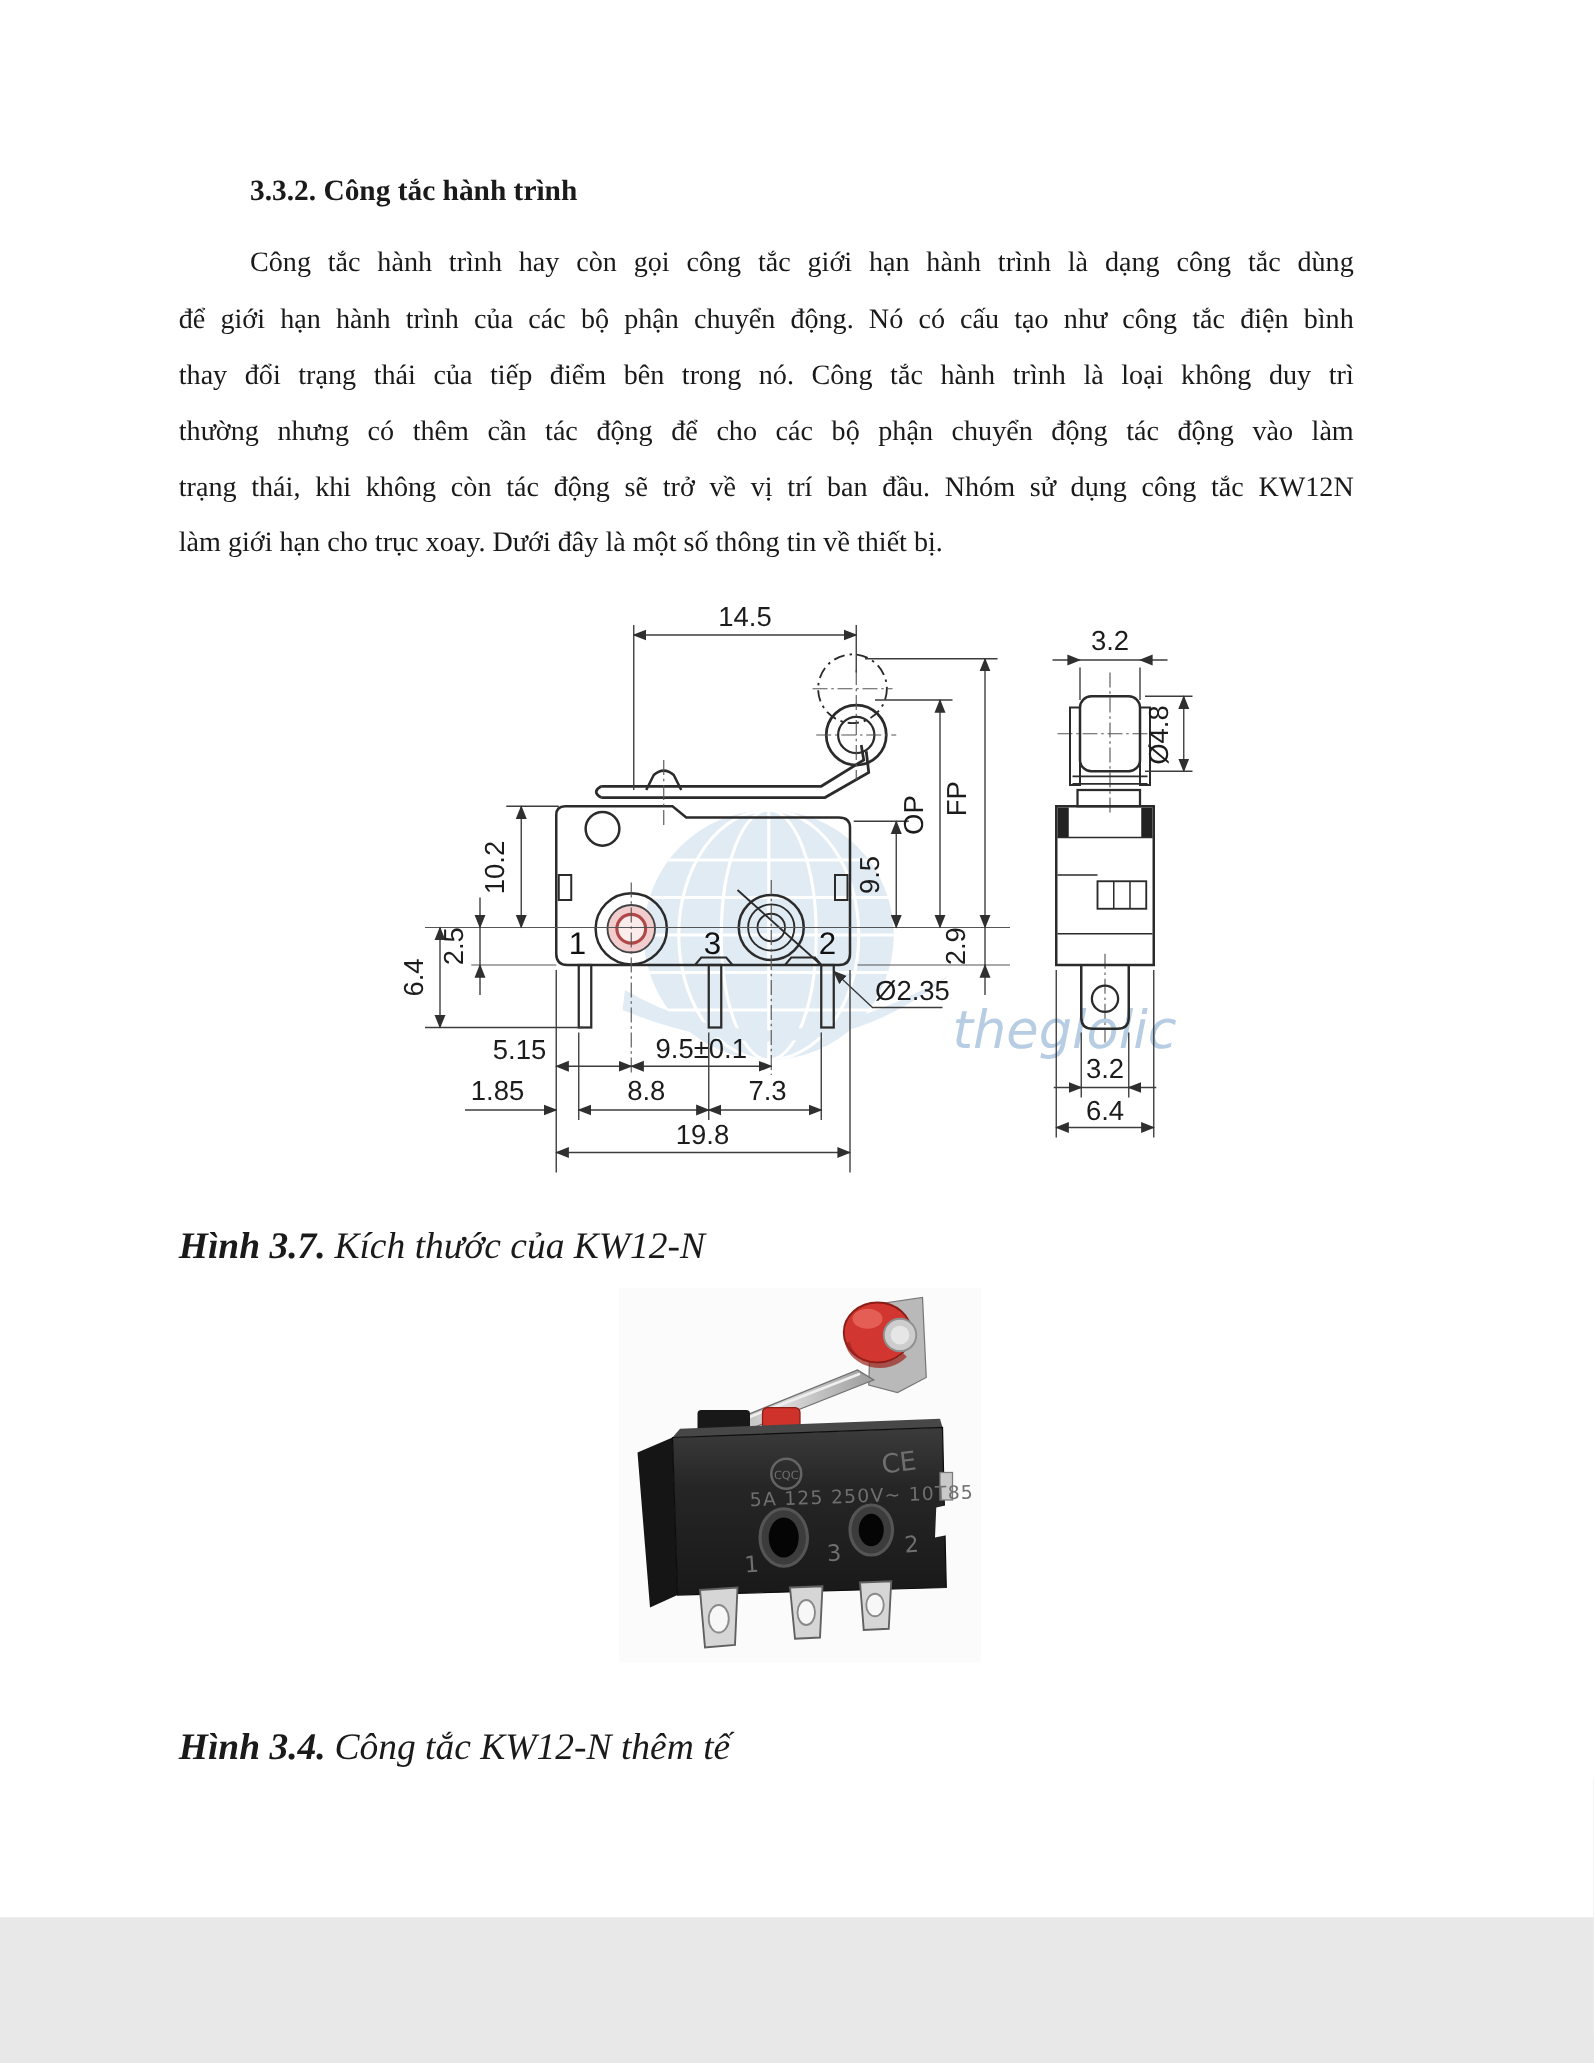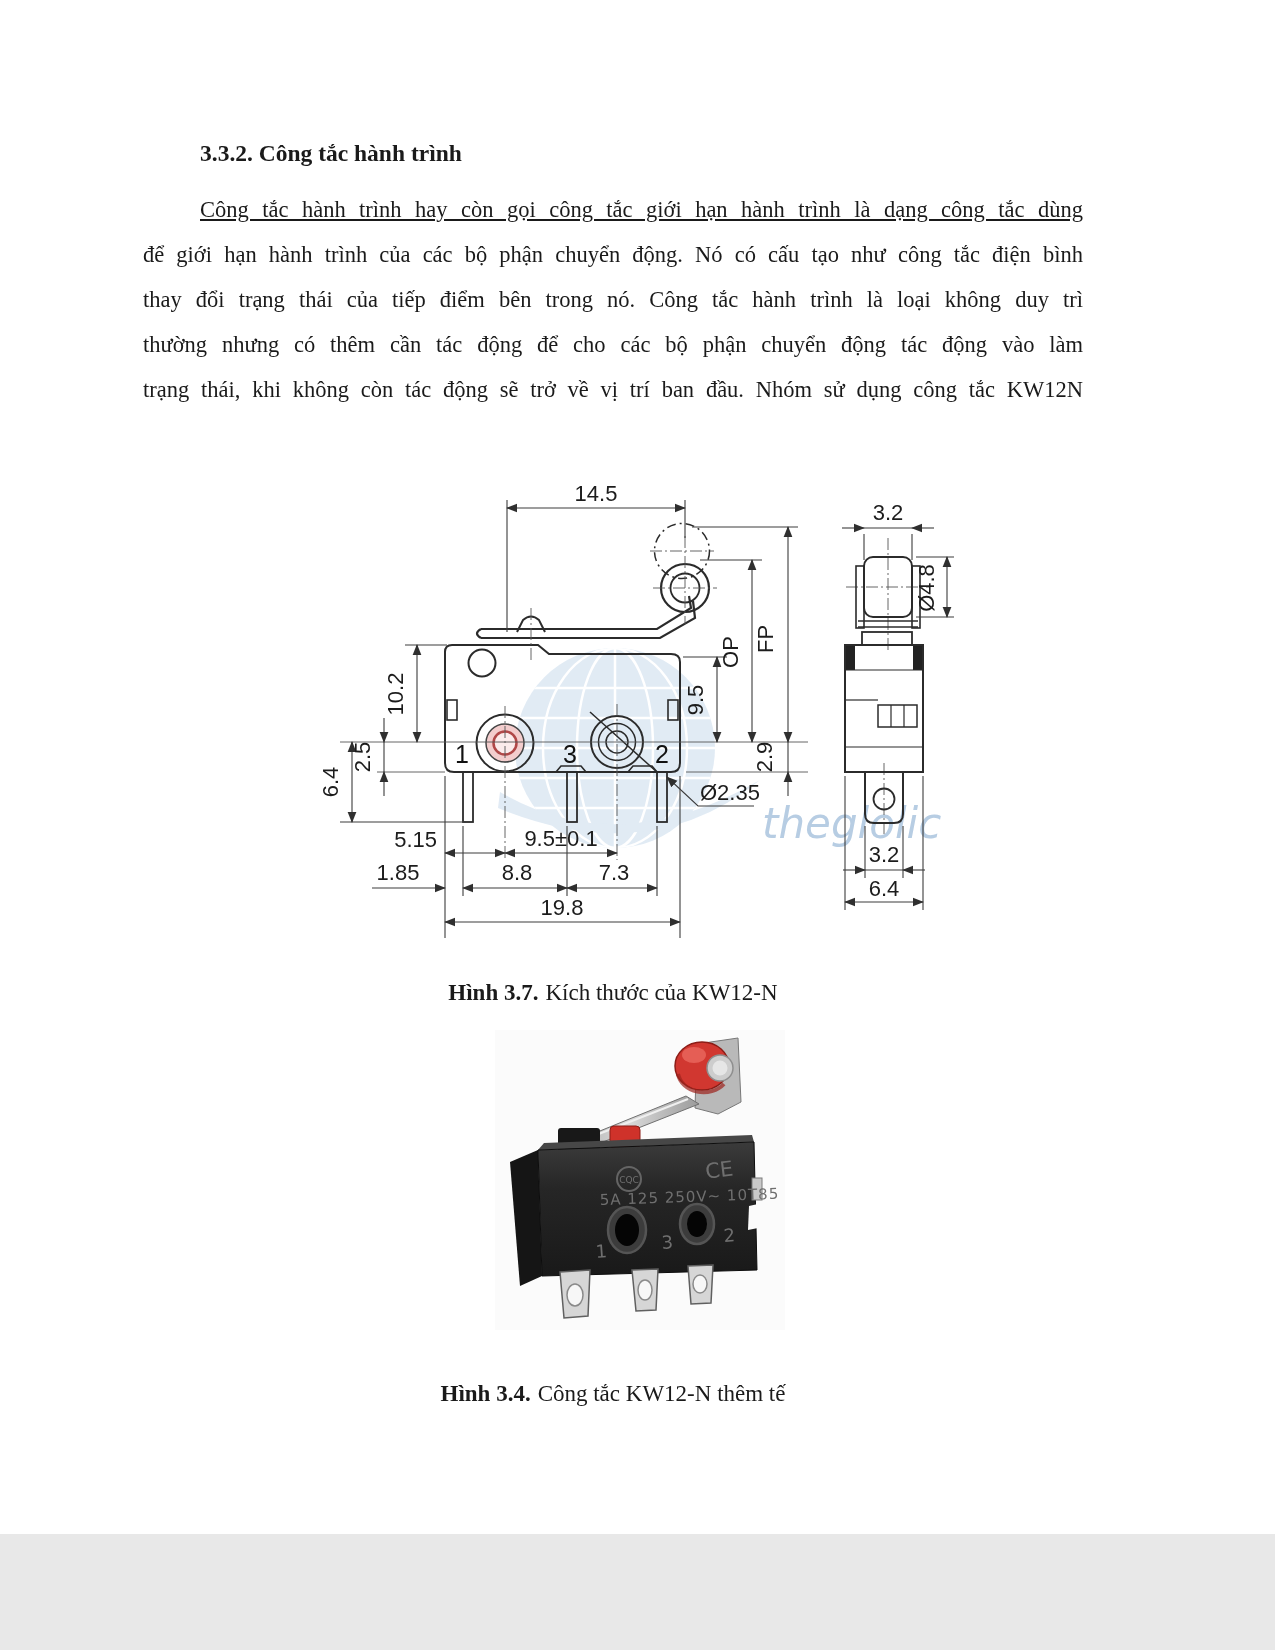--- a/index.html
+++ b/index.html
@@ -10,25 +10,25 @@
   }
   .heading{
     position:absolute;left:200px;top:140px;width:900px;
     font-size:23.5px;font-weight:bold;white-space:nowrap;
   }
   .para{position:absolute;left:143px;top:188px;width:940px;font-size:22.5px;}
   .para .line{
     height:44.9px;line-height:44.9px;
     text-align:justify;text-align-last:justify;white-space:normal;
   }
-  .para .line.first{text-indent:57px;text-decoration:underline;}
+  .para .line.first{text-indent:57px;}
   .para .line.last{text-align:left;text-align-last:left;}
   .fig-caption{
-    position:absolute;left:143px;width:940px;text-align:center;
-    font-size:23px;
+    position:absolute;left:143px;width:940px;
+    font-size:30px;font-style:italic;
   }
   .fig-caption .cap-label{font-weight:bold;}
   .fig-caption .cap-text{margin-left:7px;}
   .cap1{top:980px;}
   .cap2{top:1381px;}
   .pagenum{
     position:absolute;left:1020px;top:1534px;width:60px;text-align:center;
     font-size:22px;color:#7f1d1d;
   }
   svg text{font-family:"Liberation Sans","DejaVu Sans",sans-serif;}
@@ -43,20 +43,21 @@
 <div class="page">
 
   <div class="heading">3.3.2. Công tắc hành trình</div>
 
   <div class="para">
     <div class="line first">Công tắc hành trình hay còn gọi công tắc giới hạn hành trình là dạng công tắc dùng</div>
     <div class="line">để giới hạn hành trình của các bộ phận chuyển động. Nó có cấu tạo như công tắc điện bình</div>
     <div class="line">thay đổi trạng thái của tiếp điểm bên trong nó. Công tắc hành trình là loại không duy trì</div>
     <div class="line">thường nhưng có thêm cần tác động để cho các bộ phận chuyển động tác động vào làm</div>
     <div class="line">trạng thái, khi không còn tác động sẽ trở về vị trí ban đầu. Nhóm sử dụng công tắc KW12N</div>
+    <div class="line last">làm giới hạn cho trục xoay. Dưới đây là một số thông tin về thiết bị.</div>
   </div>
 
   <svg style="position:absolute;left:320px;top:460px;" width="660" height="485" viewBox="320 460 660 485">
     <defs>
       <marker id="ar" viewBox="0 0 10 10" refX="9.2" refY="5" markerWidth="10" markerHeight="10" orient="auto-start-reverse">
         <path d="M0 1 L10 5 L0 9 z" fill="#2f2f2f"></path>
       </marker>
       <clipPath id="globeclip">
           <circle cx="615" cy="748" r="100"></circle>
         </clipPath>

